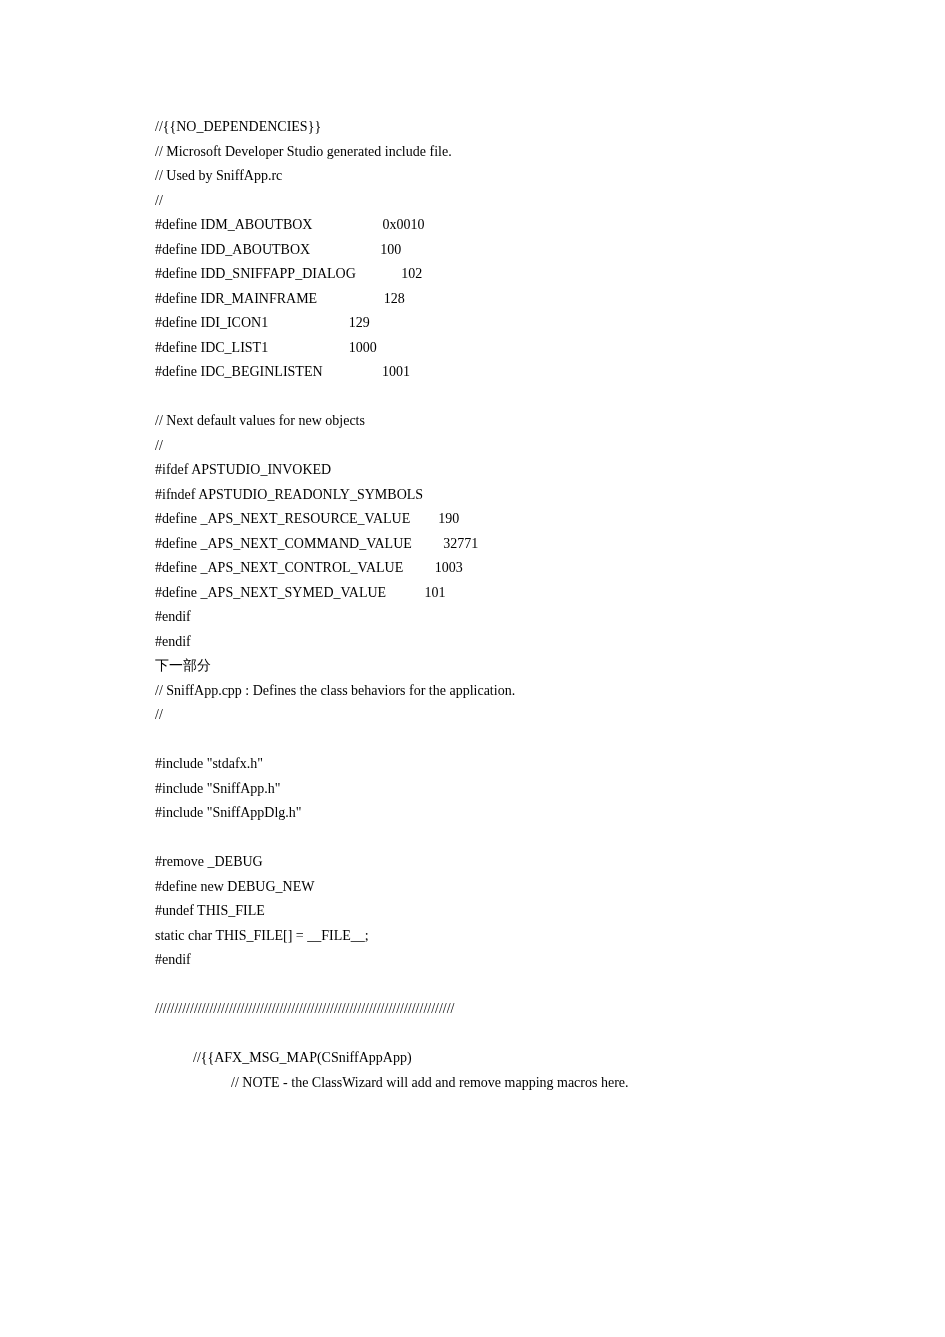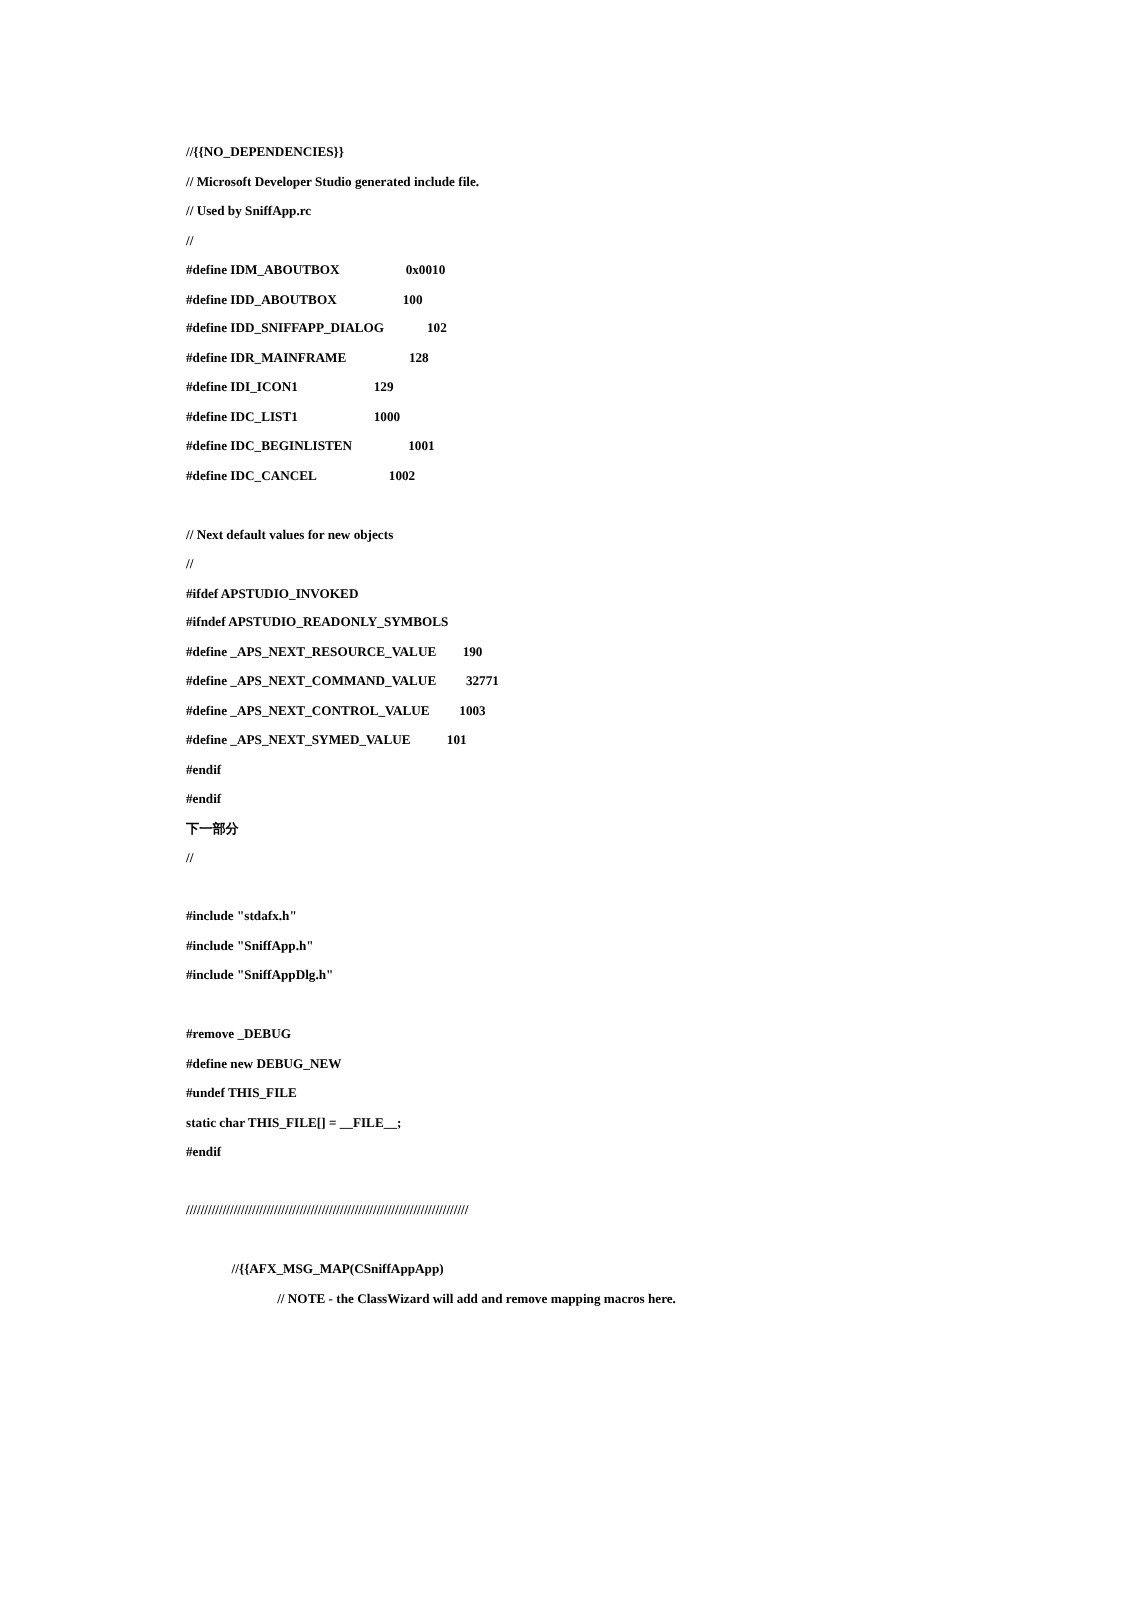--- a/index.html
+++ b/index.html
@@ -9,25 +9,24 @@
     font-family: "Times New Roman", Times, serif;
     color: #000000;
     width: 945px;
   }
   .page {
     padding: 115px 90px 60px 155px;
     box-sizing: border-box;
     width: 945px;
   }
   .line {
-    font-size: 11px;
+    font-size: 14px;
     line-height: 24.5px;
     white-space: pre;
     font-family: "Times New Roman", Times, serif;
-    font-weight: bold;
   }
   .blank {
     height: 24.5px;
   }
   .indent1 { padding-left: 38px; }
   .indent2 { padding-left: 76px; }
 </style>
 </head>
 <body>
 
@@ -36,33 +35,33 @@
   <div class="line">// Microsoft Developer Studio generated include file.</div>
   <div class="line">// Used by SniffApp.rc</div>
   <div class="line">//</div>
   <div class="line">#define IDM_ABOUTBOX                    0x0010</div>
   <div class="line">#define IDD_ABOUTBOX                    100</div>
   <div class="line">#define IDD_SNIFFAPP_DIALOG             102</div>
   <div class="line">#define IDR_MAINFRAME                   128</div>
   <div class="line">#define IDI_ICON1                       129</div>
   <div class="line">#define IDC_LIST1                       1000</div>
   <div class="line">#define IDC_BEGINLISTEN                 1001</div>
-  <div class="line">#define IDC_CANCEL                      1002</div>
   <div class="blank"></div>
   <div class="line">// Next default values for new objects</div>
   <div class="line">//</div>
   <div class="line">#ifdef APSTUDIO_INVOKED</div>
   <div class="line">#ifndef APSTUDIO_READONLY_SYMBOLS</div>
   <div class="line">#define _APS_NEXT_RESOURCE_VALUE        190</div>
   <div class="line">#define _APS_NEXT_COMMAND_VALUE         32771</div>
   <div class="line">#define _APS_NEXT_CONTROL_VALUE         1003</div>
   <div class="line">#define _APS_NEXT_SYMED_VALUE           101</div>
   <div class="line">#endif</div>
   <div class="line">#endif</div>
   <div class="line">下一部分</div>
+  <div class="line">// SniffApp.cpp : Defines the class behaviors for the application.</div>
   <div class="line">//</div>
   <div class="blank"></div>
   <div class="line">#include "stdafx.h"</div>
   <div class="line">#include "SniffApp.h"</div>
   <div class="line">#include "SniffAppDlg.h"</div>
   <div class="blank"></div>
   <div class="line">#remove _DEBUG</div>
   <div class="line">#define new DEBUG_NEW</div>
   <div class="line">#undef THIS_FILE</div>
   <div class="line">static char THIS_FILE[] = __FILE__;</div>

